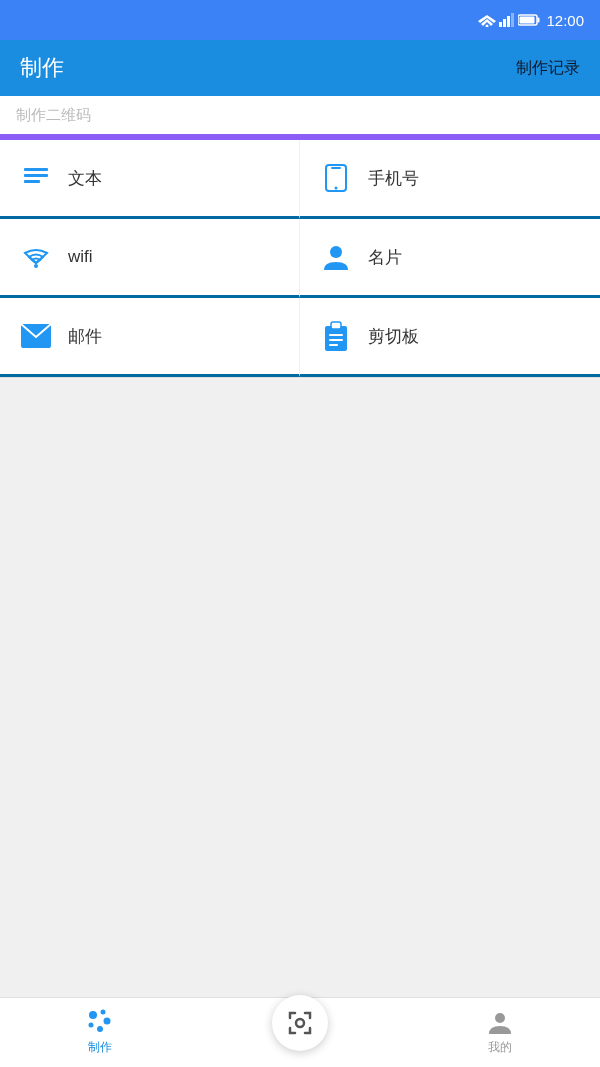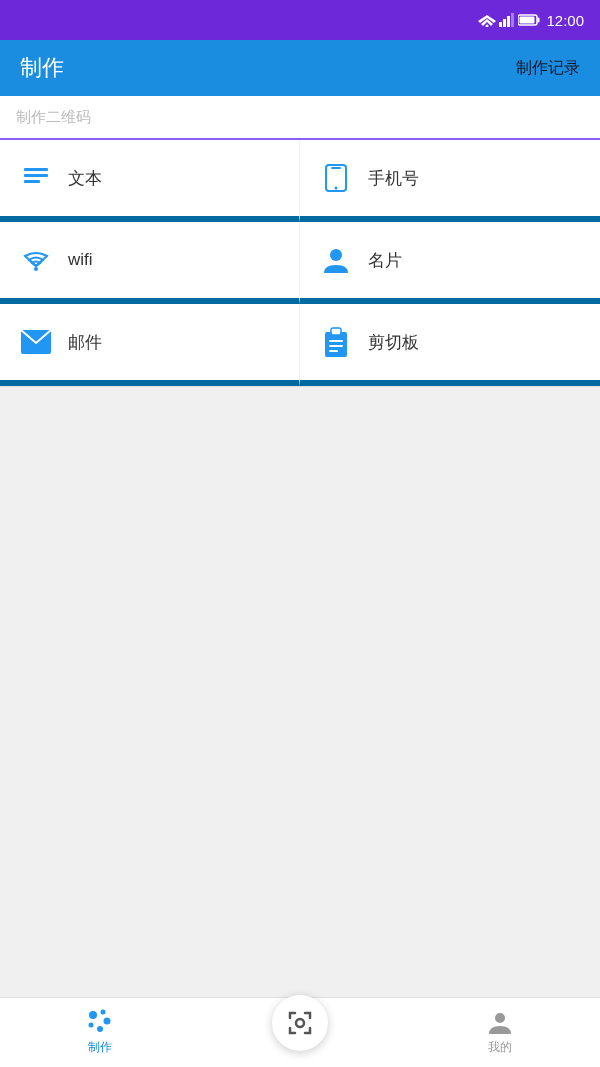--- a/index.html
+++ b/index.html
@@ -8,21 +8,21 @@
       width: 600px;
       min-height: 1067px;
       font-family: -apple-system, "PingFang SC", "Microsoft YaHei", sans-serif;
       background: #f0f0f0;
       position: relative;
       overflow-x: hidden;
     }
 
     
     .status-bar {
-      background: #6d28d9;
+      background: #3b82f6;
       height: 40px;
       display: flex;
       align-items: center;
       justify-content: flex-end;
       padding: 0 16px;
     }
     .status-bar-right {
       display: flex;
       align-items: center;
       gap: 6px;
@@ -57,40 +57,40 @@
       font-size: 16px;
     }
 
     
     .search-bar {
       background: white;
       height: 44px;
       display: flex;
       align-items: center;
       padding: 0 16px;
-      border-bottom: 2px solid #8b5cf6;
+      border-bottom: 6px solid #8b5cf6;
     }
     .search-placeholder {
       color: #bbb;
       font-size: 15px;
     }
 
     
     .menu-grid {
       background: white;
       display: grid;
       grid-template-columns: 1fr 1fr;
       border-bottom: 1px solid #e0e0e0;
     }
     .menu-item {
       display: flex;
       align-items: center;
       gap: 16px;
       padding: 22px 20px;
-      border-bottom: 6px solid #0369a1;
+      border-bottom: 3px solid #0369a1;
       cursor: pointer;
     }
     .menu-item:nth-child(odd) {
       border-right: 1px solid #f0f0f0;
     }
     .menu-item-icon {
       width: 32px;
       height: 32px;
       display: flex;
       align-items: center;

